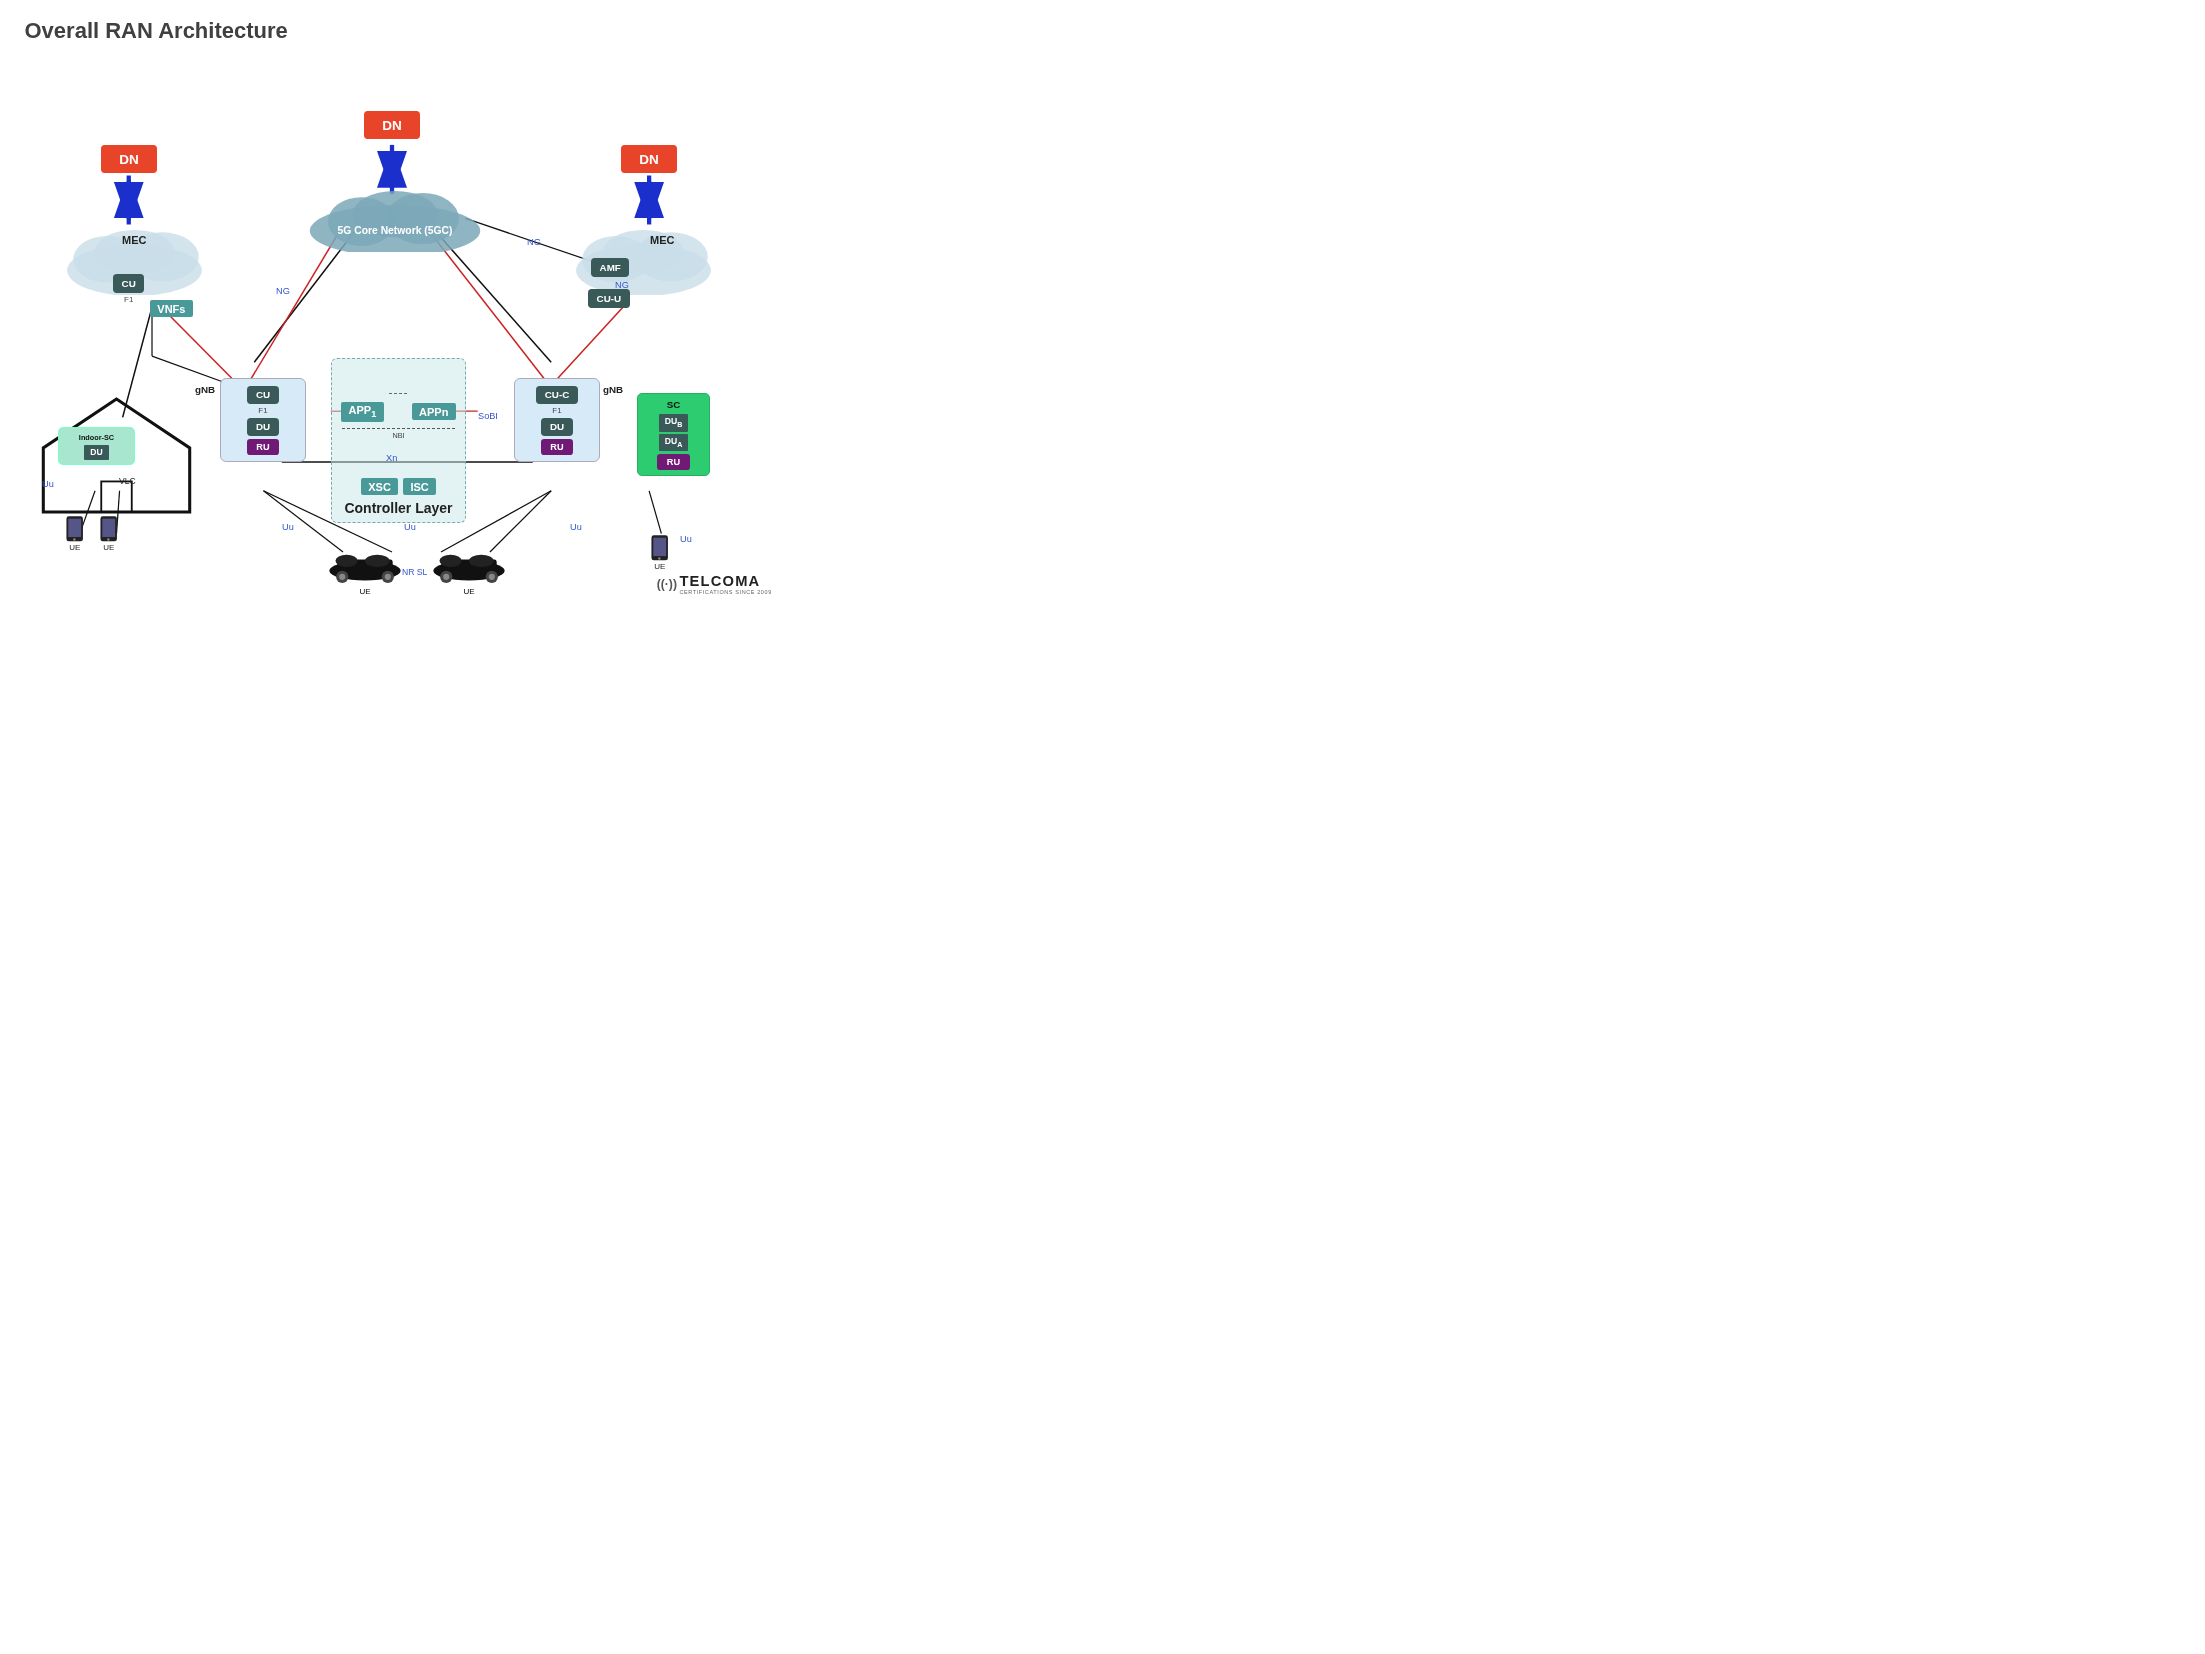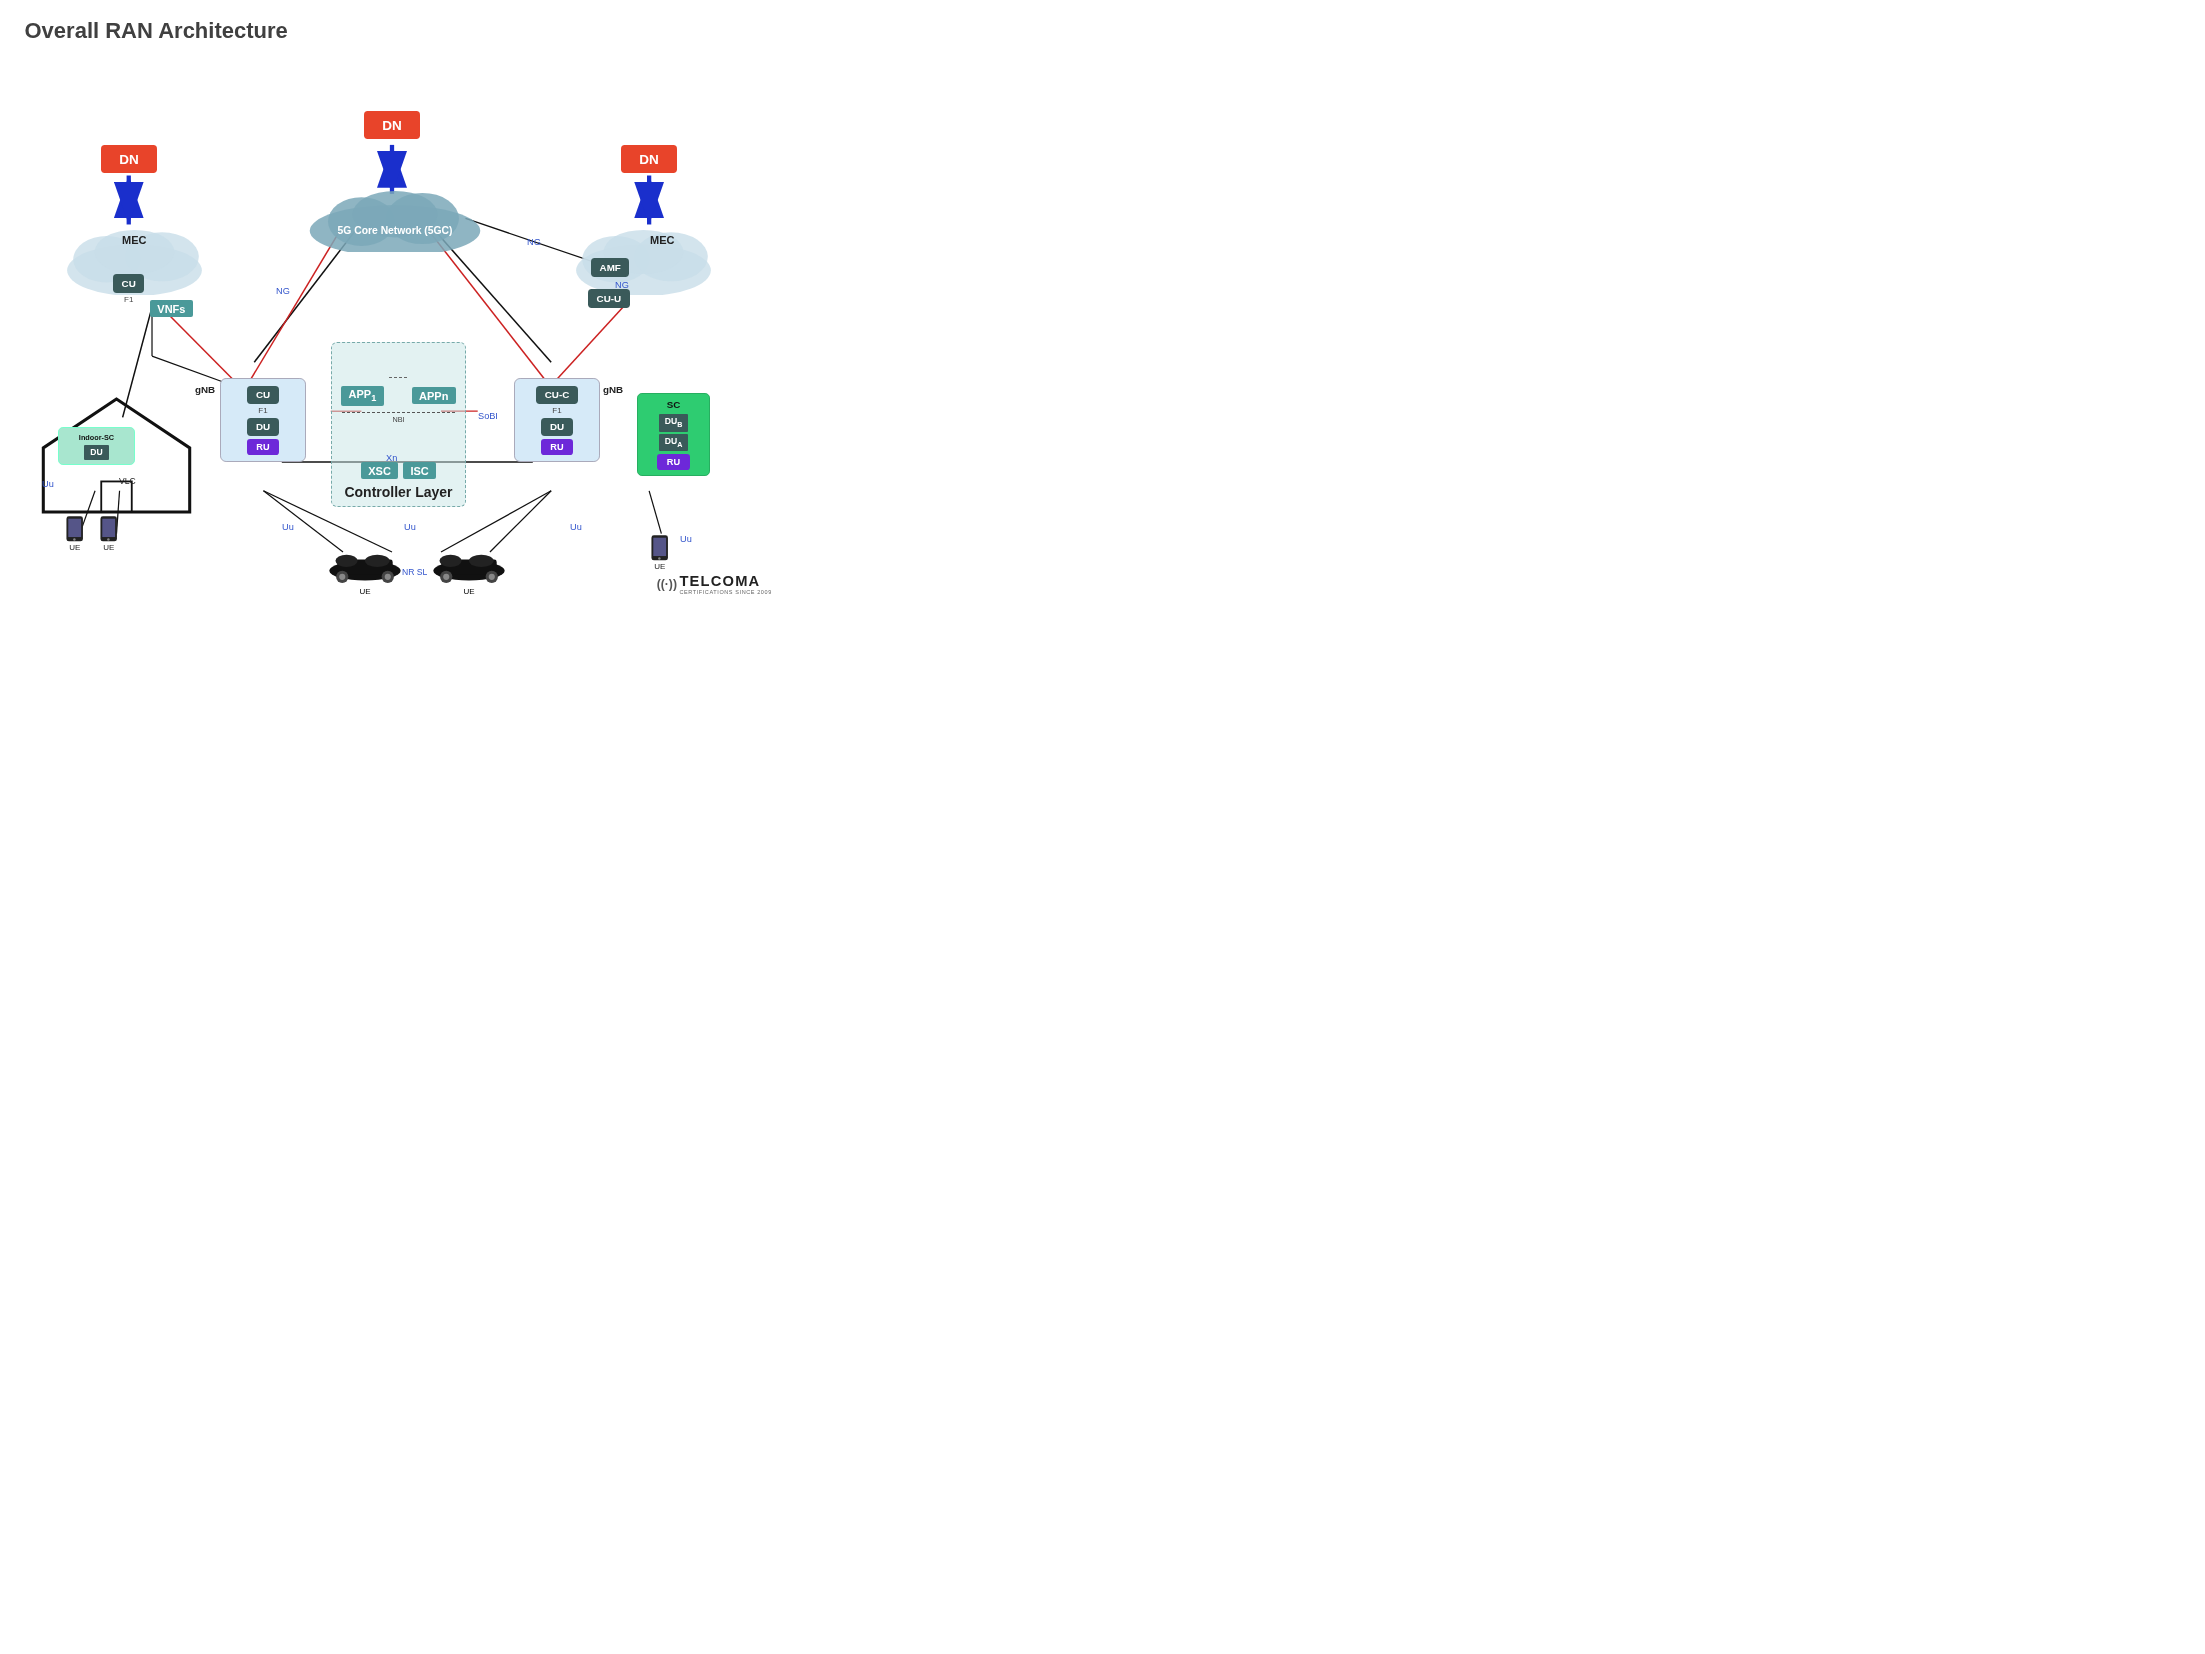--- a/index.html
+++ b/index.html
@@ -64,21 +64,21 @@
     .dark-box-sm {
       background: #3a5a5a;
       color: white;
       font-size: 8.6px;
       font-weight: bold;
       padding: 2.4px 6.1px;
       border-radius: 1px;
       text-align: center;
     }
     .black-box {
-      background: #6d28d9;
+      background: #701a75;
       color: white;
       font-size: 9.2px;
       font-weight: bold;
       padding: 3.1px 9.8px;
       border-radius: 3.1px;
       text-align: center;
     }
     .teal-box {
       background: #4a9999;
       color: white;
@@ -338,21 +338,21 @@
   <div style="position:absolute; left:588px; top:239px;">
     <div class="dark-box">CU-U</div>
   </div>
 
   <span class="label-blue" style="left:527px; top:187px;">NG</span>
 
   <span class="label-blue" style="left:615px; top:230px;">NG</span>
 
   <span class="label-blue" style="left:276px; top:236px;">NG</span>
 
-  <div class="controller-panel" style="left:331px; top:292px; width:135px;">
+  <div class="controller-panel" style="left:331px; top:308px; width:135px;">
     <div class="row-items" style="margin-bottom:3.7px;">
       <div class="teal-box">APP<sub>1</sub></div>
       <span style="border-top:1.2px dashed #666; width:18.4px; display:inline-block;"></span>
       <div class="teal-box">APPn</div>
     </div>
     <div class="nbi-line"></div>
     <span style="font-size:7.3px; color:#444; margin-bottom:2.4px;">NBI</span>
     <div class="row-items">
       <div class="teal-box">XSC</div>
       <div class="teal-box">ISC</div>

